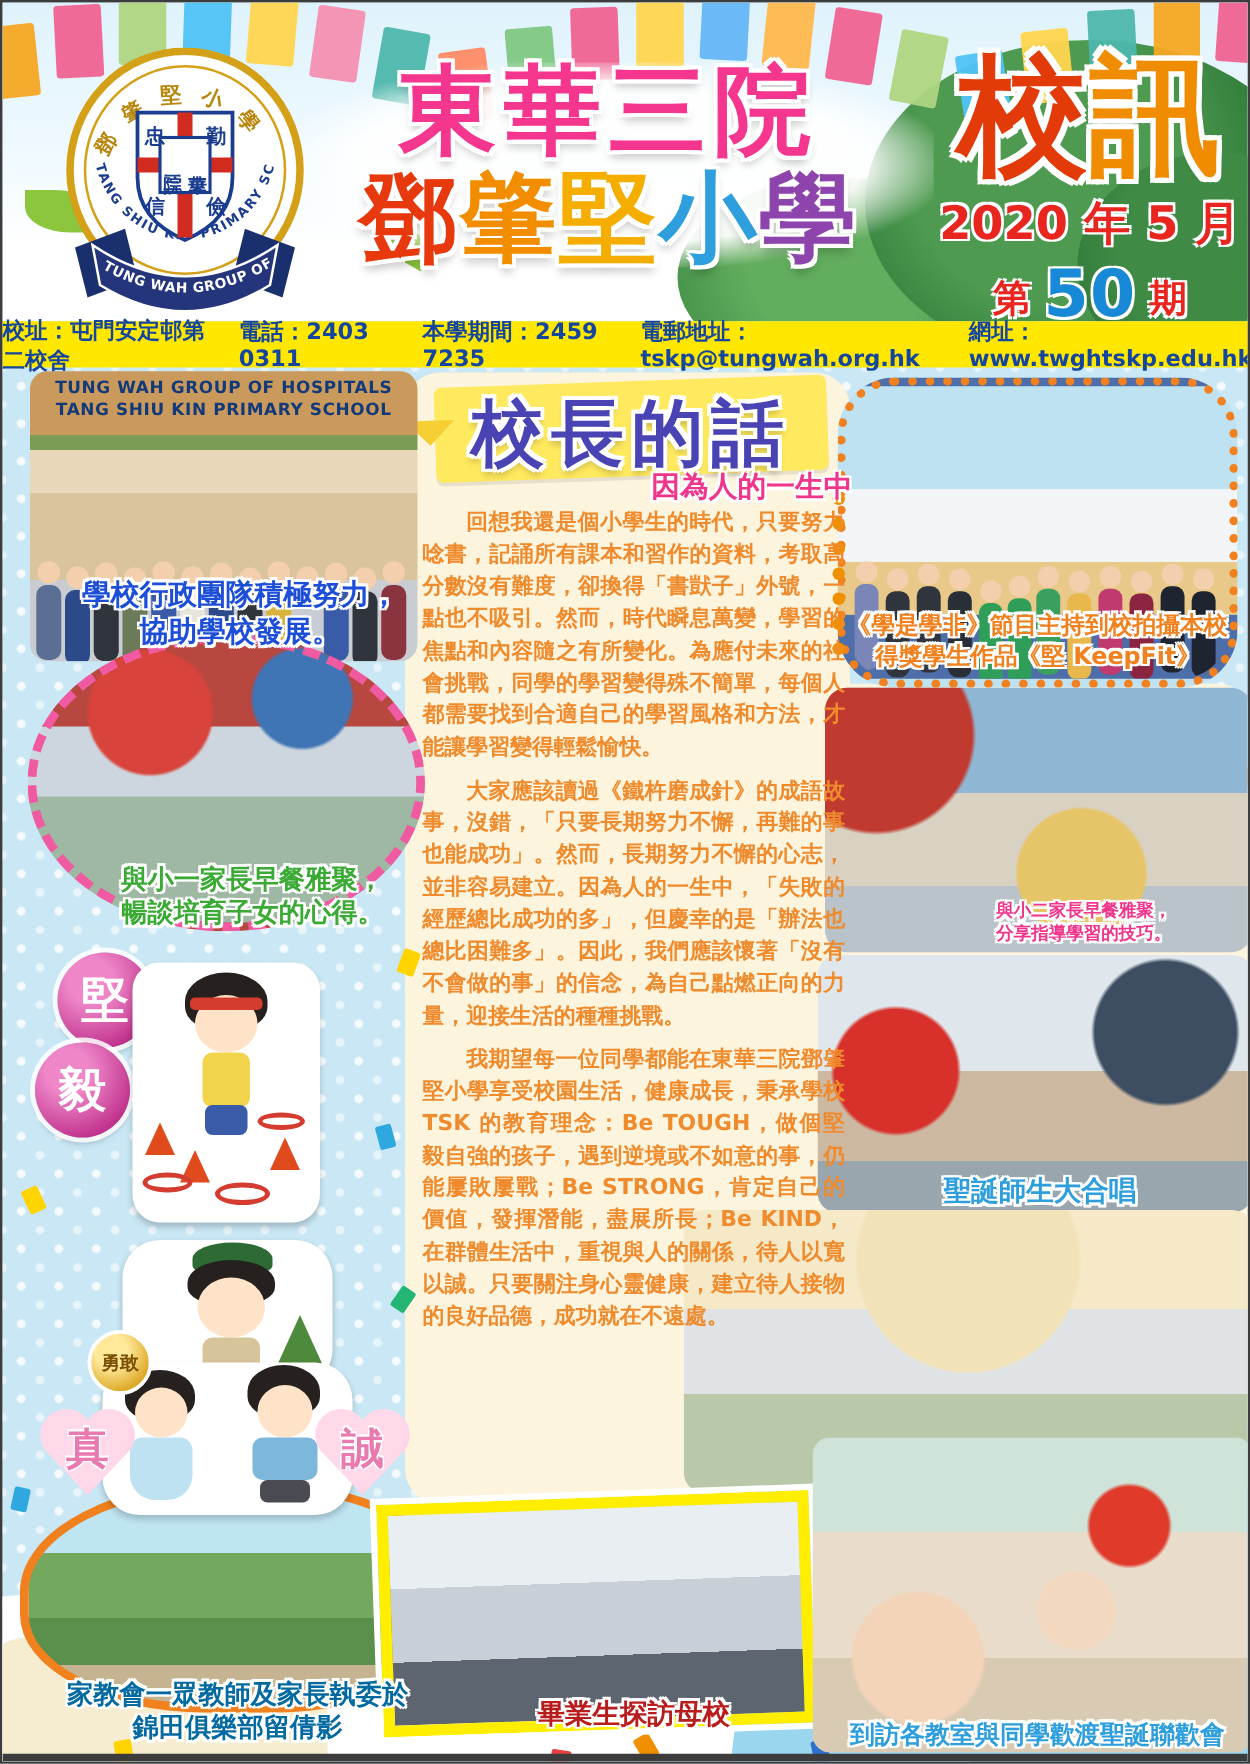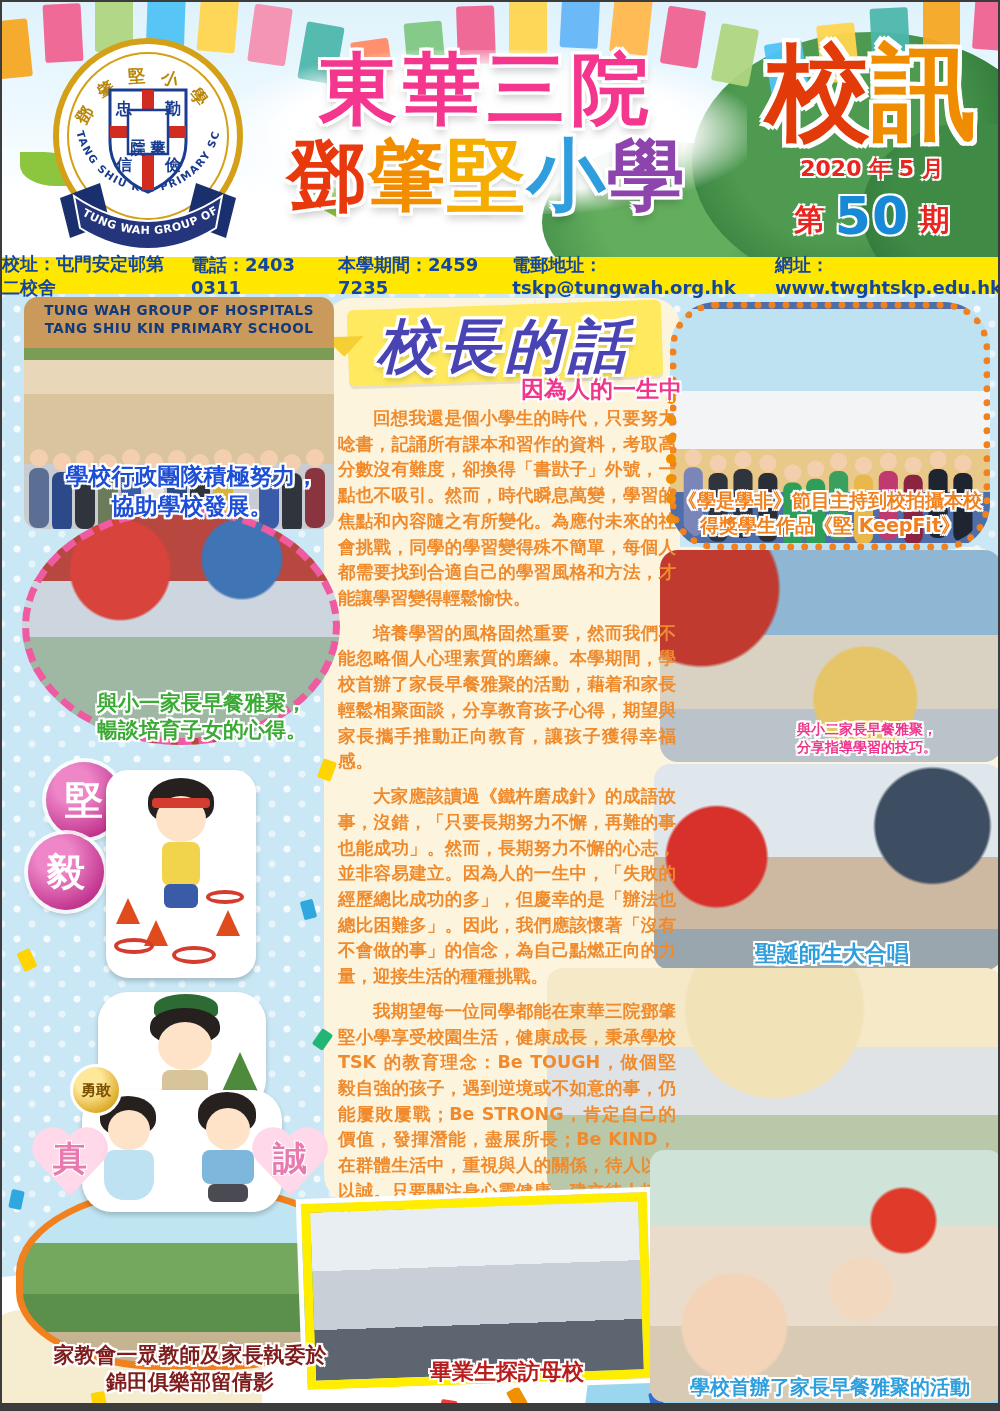--- a/index.html
+++ b/index.html
@@ -29,21 +29,21 @@
   .glowwhite{background:radial-gradient(ellipse at center,rgba(255,255,255,.95) 0 55%,rgba(255,255,255,0) 75%);}
   .schoolname1{font-size:78px;font-weight:bold;letter-spacing:6px;color:#f5368f;line-height:1.0;
     text-shadow:-3px -3px 0 #fff,3px -3px 0 #fff,-3px 3px 0 #fff,3px 3px 0 #fff,0 -3px 0 #fff,0 3px 0 #fff,-3px 0 0 #fff,3px 0 0 #fff,0 6px 8px rgba(0,0,0,.25);}
   .schoolname2{font-size:78px;font-weight:bold;letter-spacing:2px;line-height:1.0;margin-top:8px;}
   .schoolname2 span{text-shadow:-3px -3px 0 #fff,3px -3px 0 #fff,-3px 3px 0 #fff,3px 3px 0 #fff,0 -3px 0 #fff,0 3px 0 #fff,-3px 0 0 #fff,3px 0 0 #fff,0 6px 8px rgba(0,0,0,.25);}
   .c1{color:#e8380d}.c2{color:#f28d00}.c3{color:#f5ae00}.c4{color:#2e9fdc}.c5{color:#8e44ad}
   .masthead{position:absolute;left:745px;top:38px;width:250px;text-align:center;z-index:6;}
   .maghead{font-size:104px;font-weight:bold;line-height:1;letter-spacing:2px;
     text-shadow:-4px -4px 0 #fff,4px -4px 0 #fff,-4px 4px 0 #fff,4px 4px 0 #fff,0 -4px 0 #fff,0 4px 0 #fff,-4px 0 0 #fff,4px 0 0 #fff;}
   .maghead .k1{color:#e23a08}.maghead .k2{color:#f08c00}
-  .issuedate{margin-top:10px;font-size:22px;font-weight:bold;color:#e8251f;
+  .issuedate{margin-top:10px;font-size:37px;font-weight:bold;color:#e8251f;
     text-shadow:-2px -2px 0 #fff,2px -2px 0 #fff,-2px 2px 0 #fff,2px 2px 0 #fff;}
   .issueno{margin-top:2px;font-weight:bold;color:#e8251f;font-size:30px;
     text-shadow:-2px -2px 0 #fff,2px -2px 0 #fff,-2px 2px 0 #fff,2px 2px 0 #fff;}
   .issueno b{font-size:52px;color:#1789d6;vertical-align:-4px;letter-spacing:1px;}
   .logo{position:absolute;left:48px;top:36px;z-index:7;}
   
   .contactbar{position:absolute;left:0;top:255px;width:1000px;height:37px;background:#ffe700;
     display:flex;align-items:center;justify-content:center;gap:26px;z-index:8;
     font-size:18px;font-weight:bold;color:#1446a0;}
   
@@ -51,35 +51,35 @@
   .band-white{position:absolute;left:-70px;top:1245px;width:840px;height:260px;background:#fff;transform:rotate(-5deg);}
   .band-blue{position:absolute;left:600px;top:1115px;width:470px;height:330px;background:#9bd6ef;transform:rotate(7deg);}
   .band-cream{position:absolute;left:-20px;top:1308px;width:280px;height:120px;background:#f6ecd0;border-radius:40px 40px 0 0;}
   
   .banner{position:absolute;left:346px;top:303px;width:314px;height:76px;background:#ffe95e;
     border-radius:6px;transform:rotate(-2deg);box-shadow:0 3px 0 rgba(0,0,0,.08);}
   .banner:before{content:"";position:absolute;left:-18px;top:12px;border:14px solid #f5cf33;
     border-left-color:transparent;border-top-color:transparent;transform:rotate(45deg);}
   .msg-title{position:absolute;left:346px;top:306px;width:314px;text-align:center;z-index:4;
     font-size:58px;font-weight:bold;letter-spacing:6px;color:#4a43b4;
-    text-shadow:-3px -3px 0 #fff,3px -3px 0 #fff,-3px 3px 0 #fff,3px 3px 0 #fff,0 -3px 0 #fff,0 3px 0 #fff,-3px 0 0 #fff,3px 0 0 #fff,0 5px 6px rgba(0,0,0,.25);font-style:italic;}
+    text-shadow:-3px -3px 0 #fff,3px -3px 0 #fff,-3px 3px 0 #fff,3px 3px 0 #fff,0 -3px 0 #fff,0 3px 0 #fff,-3px 0 0 #fff,3px 0 0 #fff,0 5px 6px rgba(0,0,0,.25);}
   .msg-author{position:absolute;left:430px;top:372px;width:250px;z-index:4;text-align:right;
     font-size:23px;font-weight:bold;color:#f0368c;
     text-shadow:-2px -2px 0 #fff,2px -2px 0 #fff,-2px 2px 0 #fff,2px 2px 0 #fff;}
   .msg-body{position:absolute;left:336px;top:404px;width:338px;z-index:3;}
   .msg-body p{margin:0 0 9px 0;font-size:17.5px;line-height:1.47;font-weight:bold;color:#ef8b2d;
     text-align:justify;text-indent:2em;}
   .dotcol{position:absolute;left:664px;top:392px;width:10px;height:10px;border-radius:50%;background:#f09000;z-index:3;
     box-shadow:0 20px 0 0 #f09000,0 40px 0 0 #f09000,0 60px 0 0 #f09000,0 80px 0 0 #f09000,0 100px 0 0 #f09000,0 120px 0 0 #f09000;}
   
   .photo{position:absolute;overflow:hidden;}
   .caption{position:absolute;z-index:6;font-weight:bold;text-align:center;white-space:pre-line;line-height:1.3;
     text-shadow:-2px -2px 0 #fff,2px -2px 0 #fff,-2px 2px 0 #fff,2px 2px 0 #fff,0 -2px 0 #fff,0 2px 0 #fff,-2px 0 0 #fff,2px 0 0 #fff;}
   .cap-pink{color:#1d4ed8}.cap-green{color:#3aaa35}.cap-orange{color:#f0811e}
-  .cap-magenta{color:#f0368c}.cap-blue{color:#2e9fdc}.cap-purple{color:#7f1d1d}.cap-red{color:#b91c1c}
+  .cap-magenta{color:#f0368c}.cap-blue{color:#2e9fdc}.cap-purple{color:#0369a1}.cap-red{color:#b91c1c}
   .ph-admin{left:22px;top:295px;width:310px;height:232px;border-radius:14px;z-index:2;
     background:linear-gradient(180deg,#c99a5c 0 22%,#7a9c55 22% 27%,#e8d7b8 27% 42%,#d9c49e 42% 72%,#c9ccd0 72% 100%);}
   .ph-admin .sign{position:absolute;left:0;top:4px;width:100%;text-align:center;color:#123a7a;
     font-weight:bold;font-size:13.5px;line-height:1.35;letter-spacing:.5px;}
   .crowdrow{position:absolute;left:0;bottom:0;width:100%;}
   .ph-p1{left:20px;top:505px;width:318px;height:238px;border-radius:50%;z-index:2;
     border:7px dashed #ef5aa0;
     background:radial-gradient(circle at 30% 25%,#d8433c 0 18%,transparent 19%),
       radial-gradient(circle at 70% 20%,#3f74b5 0 14%,transparent 15%),
       linear-gradient(180deg,#b8473f 0 30%,#cdd6de 30% 55%,#9fb8a4 55% 100%);}
@@ -245,21 +245,20 @@
   <div class="confetti" style="left:418px;top:1276px;width:13px;height:19px;background:#2fa8e0;transform:rotate(-28deg)"></div>
   <div class="confetti" style="left:228px;top:1206px;width:13px;height:19px;background:#e84040;transform:rotate(18deg)"></div>
   <div class="confetti" style="left:90px;top:1390px;width:14px;height:18px;background:#ffd400;transform:rotate(-10deg)"></div>
 
   <div class="banner"></div>
   <div class="msg-title">校長的話</div>
   <div class="msg-author">因為人的一生中</div>
   <div class="dotcol"></div>
   <div class="msg-body">
     <p>回想我還是個小學生的時代，只要努力唸書，記誦所有課本和習作的資料，考取高分數沒有難度，卻換得「書獃子」外號，一點也不吸引。然而，時代瞬息萬變，學習的焦點和內容隨之有所變化。為應付未來的社會挑戰，同學的學習變得殊不簡單，每個人都需要找到合適自己的學習風格和方法，才能讓學習變得輕鬆愉快。</p>
-    <p>培養學習的風格固然重要，然而我們不能忽略個人心理素質的磨練。本學期間，學校首辦了家長早餐雅聚的活動，藉着和家長輕鬆相聚面談，分享教育孩子心得，期望與家長攜手推動正向教育，讓孩子獲得幸福感。</p>
     <p>大家應該讀過《鐵杵磨成針》的成語故事，沒錯，「只要長期努力不懈，再難的事也能成功」。然而，長期努力不懈的心志，並非容易建立。因為人的一生中，「失敗的經歷總比成功的多」，但慶幸的是「辦法也總比困難多」。因此，我們應該懷著「沒有不會做的事」的信念，為自己點燃正向的力量，迎接生活的種種挑戰。</p>
     <p>我期望每一位同學都能在東華三院鄧肇堅小學享受校園生活，健康成長，秉承學校 TSK 的教育理念：Be TOUGH，做個堅毅自強的孩子，遇到逆境或不如意的事，仍能屢敗屢戰；Be STRONG，肯定自己的價值，發揮潛能，盡展所長；Be KIND，在群體生活中，重視與人的關係，待人以寬以誠。只要關注身心靈健康，建立待人接物的良好品德，成功就在不遠處。</p>
   </div>
 
   <div class="photo ph-admin">
     <div class="sign">
       <div>TUNG WAH GROUP OF HOSPITALS</div>
       <div>TANG SHIU KIN PRIMARY SCHOOL</div>
     </div>
     <svg class="crowdrow" viewBox="0 0 310 86" width="310" height="86">
@@ -326,21 +325,21 @@
   <div class="photo ph-class"></div>
 
   <div class="photo ph-pta"></div>
   <div class="caption cap-purple" style="left:38px;top:1340px;width:300px;font-size:21px;">家教會一眾教師及家長執委於
 錦田俱樂部留倩影</div>
 
   <div class="photo ph-alumni"></div>
   <div class="caption cap-red" style="left:400px;top:1356px;width:210px;font-size:22px;">畢業生探訪母校</div>
 
   <div class="photo ph-selfie"></div>
-  <div class="caption cap-blue" style="left:668px;top:1372px;width:320px;font-size:20px;">學校首辦了家長早餐雅聚的活動</div>
+  <div class="caption cap-blue" style="left:668px;top:1372px;width:320px;font-size:20px;">到訪各教室與同學歡渡聖誕聯歡會</div>
 
   <div class="ball" style="left:44px;top:760px;width:76px;height:76px;font-size:38px;">
       <span>堅</span>
     </div>
   <div class="ball" style="left:26px;top:832px;width:76px;height:76px;font-size:38px;">
       <span>毅</span>
     </div>
 
   <div class="sticker" style="left:104px;top:768px;width:150px;height:208px;">
     <div class="hair" style="left:42px;top:8px;width:66px;height:46px;"></div>

